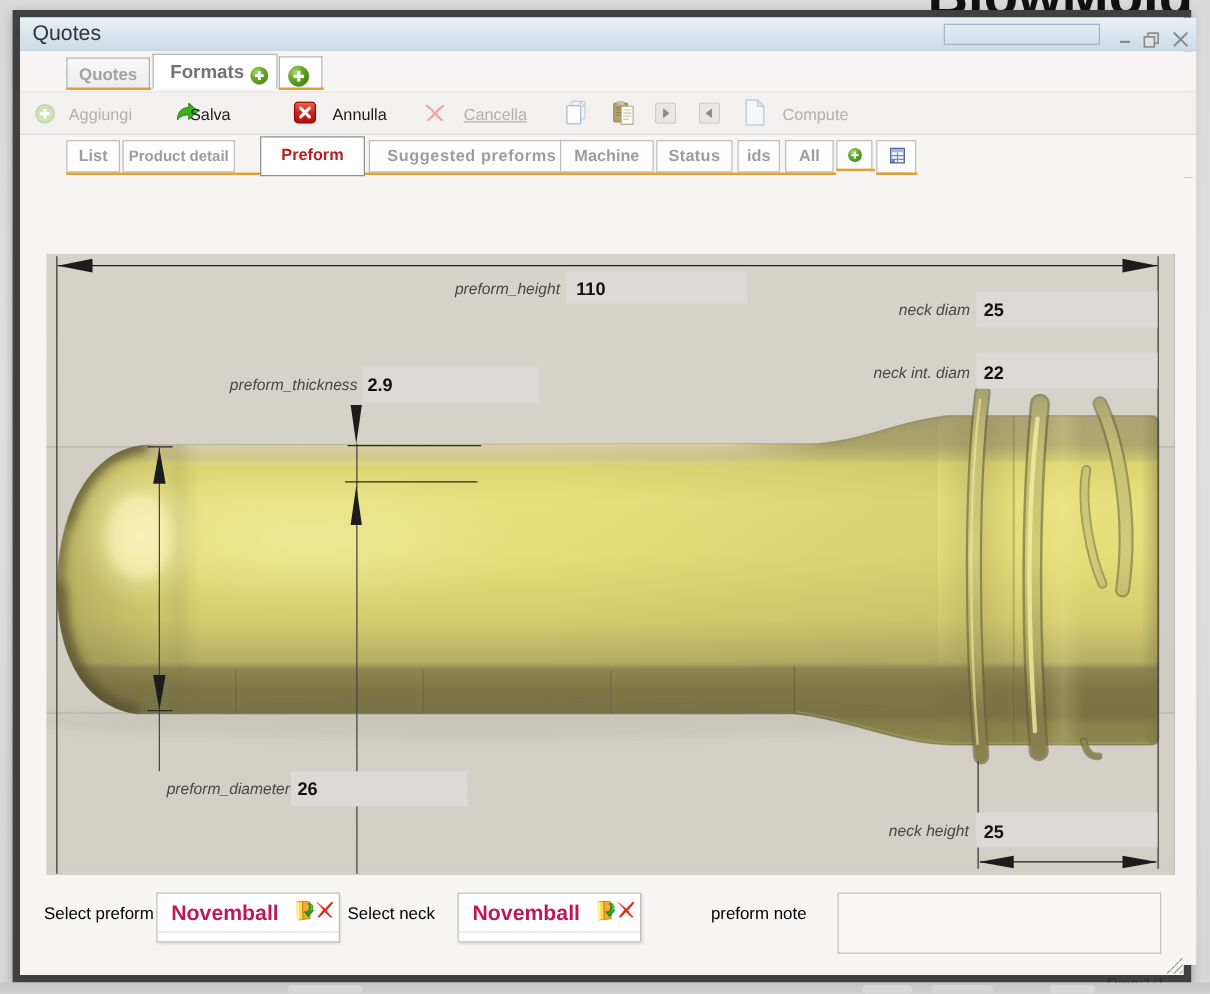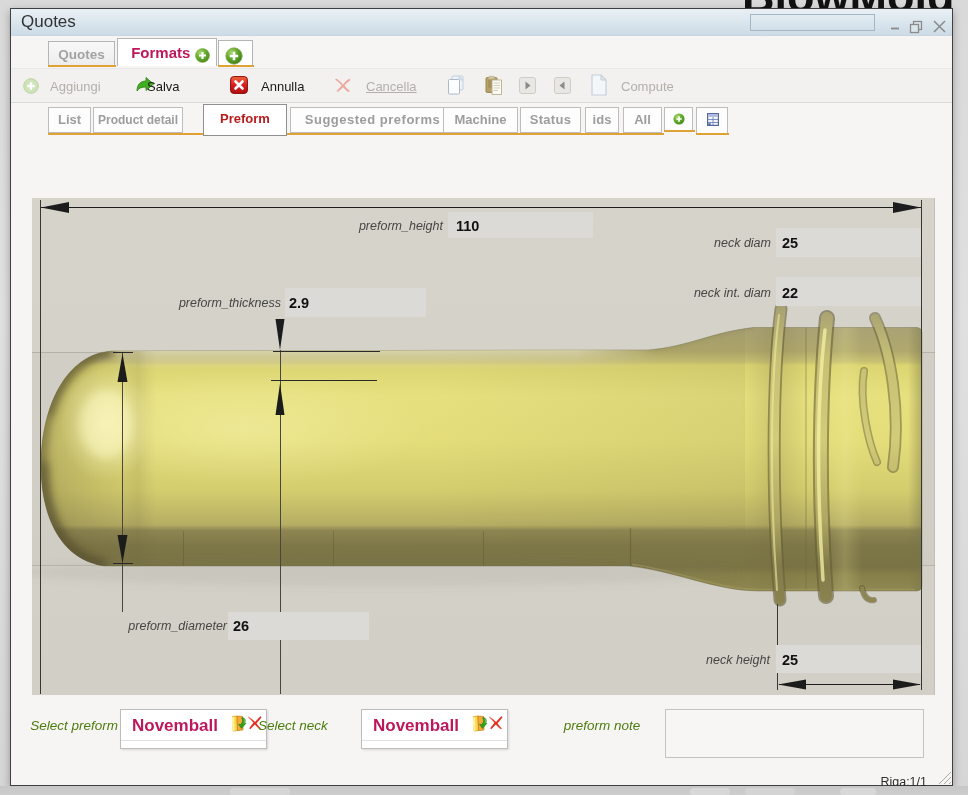--- a/index.html
+++ b/index.html
@@ -1,46 +1,46 @@
 <!DOCTYPE html>
 <html><head>
 <meta charset="utf-8">
 <style>
   * { margin:0; padding:0; box-sizing:border-box; }
   html,body { width:968px; height:795px; overflow:hidden; }
   body { position:relative; font-family:"Liberation Sans", sans-serif; background:#dbdbdb; }
   .abs { position:absolute; }
   #desk { left:0; top:0; width:968px; height:795px; background:linear-gradient(180deg,#d9d9d9 0%, #e0e0e0 40%, #d6d6d6 100%); }
   #bigtitle { left:742px; top:-29px; font-size:45px; letter-spacing:1.6px; font-weight:bold; color:#111; letter-spacing:0px; white-space:nowrap; }
-  #win { left:10px; top:8px; width:943px; height:778px; background:#f6f5f4; border:1px solid #404040; box-shadow:0 3px 8px rgba(0,0,0,.3); }
+  #win { left:10px; top:8px; width:943px; height:778px; background:#f6f5f4; border:6px solid #404040; box-shadow:0 3px 8px rgba(0,0,0,.3); }
   
   #titlebar { left:0; top:0; width:941px; height:27px; background:linear-gradient(180deg,#e9f0f5 0%,#d9e5ed 55%,#ccdbe6 100%); border-bottom:1px solid #c9d6e0;}
   #titletext { left:10px; top:3px; font-size:17px; color:#333; }
   #titleinput { left:739px; top:5px; width:125px; height:17px; border:1px solid #a3b8c4; }
   
   #tabrow { left:0; top:27px; width:941px; height:32px; background:#f6f5f4; }
   .mtab { position:absolute; border:1px solid #b5b5b5; border-bottom:none; font-weight:bold; text-align:center; }
   #mtab-quotes { left:37px; top:5px; width:67px; height:25px; background:linear-gradient(180deg,#f8f8f8,#ededed); color:#a3a3a3; font-size:13.5px; line-height:25px; }
-  #mtab-formats { left:106px; top:2px; width:100px; height:28px; background:#fff; color:#be185d; font-size:15px; line-height:28px; }
+  #mtab-formats { left:106px; top:2px; width:100px; height:28px; background:#fff; color:#737373; font-size:15px; line-height:28px; }
   #mtab-plus { left:207px; top:4px; width:35px; height:26px; background:#fff; }
   .orangeline { position:absolute; height:2px; background:#dfa335; }
   
   #toolbar { left:0; top:59px; width:941px; height:35px; background:#f2f1ef; border-top:1px solid #e8e8e8; border-bottom:1px solid #dadada; }
   .tlabel-dis { position:absolute; font-size:13px; color:#b3b0ac; top:10px; }
   .tlabel-en { position:absolute; font-size:13px; color:#1a1a1a; top:10px; }
   .ticon { position:absolute; top:5px; }
   
   #subtabrow { left:0; top:94px; width:941px; height:34px; background:#f6f5f4; }
   .stab { position:absolute; top:4px; height:26px; border:1px solid #bdbdbd; background:#fdfdfd; color:#9d9d9d; font-weight:bold; font-size:13px; text-align:center; line-height:24px; white-space:nowrap; overflow:hidden; }
   #stab-active { top:1px; height:32px; background:#fff; color:#b91c1c; line-height:28px; border-color:#8f8f8f;}
   
   #content { left:0; top:128px; width:941px; height:630px; background:#f6f5f3; }
   #canvas { position:absolute; left:21px; top:61px; width:903px; height:497px; }
   
-  .ilabel { position:absolute; font-style:italic; font-size:13.5px; color:#4d7c0f; }
+  .ilabel { position:absolute; font-size:13.5px; color:#000000; }
   .combo { position:absolute; top:572px; width:147px; height:40px; border:1px solid #bdbdbd; background:#fff; box-shadow:1px 1px 2px rgba(0,0,0,.12);}
   .combo .inner { position:absolute; left:0px; top:0px; right:0px; height:31px; border-bottom:1px solid #e0e0e0; }
   .combo .txt { position:absolute; left:11px; top:6px; font-weight:bold; font-size:17px; color:#be185d; }
   .combo .cicon { position:absolute; right:2px; top:3px; width:34px; height:20px; }
   #noteta { position:absolute; left:654px; top:572px; width:259px; height:49px; background:#f7f6f5; border:1px solid #c3c3c3; }
   #riga { position:absolute; right:25px; top:638px; font-size:12.5px; color:#2e2e2e; }
   #grip { position:absolute; right:1px; bottom:1px; width:13px; height:13px;
     background:linear-gradient(135deg, transparent 0 50%, #aaa 50% 55%, transparent 55% 70%, #aaa 70% 75%, transparent 75% 90%, #aaa 90% 95%, transparent 95%); }
   #taskstrip { left:0; top:786px; width:968px; height:9px; background:linear-gradient(180deg,#c6c6c6,#cecece); }
 </style>
@@ -371,21 +371,21 @@
         <defs>
             <linearGradient id="xg" x1="0" y1="0" x2="1" y2="1">
           <stop offset="0" stop-color="#f29a8e"></stop>
               <stop offset="0.45" stop-color="#e02818"></stop>
               <stop offset="1" stop-color="#e4473a"></stop>
         </linearGradient>
           </defs>
         <path d="M18.5 3.5 C21.5 5.5 23.5 7.3 25 9 C27 6.8 28.5 5 30.5 3.2 L31.5 4.2 C29.8 6.5 28.2 8.3 26.5 10.3 C28 12.5 29.5 14.2 31 15.6 L29.8 16.2 C27.8 14.8 26.3 13.2 24.8 11.5 C23.2 13.3 21.8 14.8 20.2 16.2 L19.2 15.2 C20.8 13.2 22.3 11.5 23.5 9.8 C21.8 7.8 20 5.8 17.8 4.2 Z" fill="url(#xg)"></path>
       </svg>
     </div>
-    <div class="ilabel" style="left:247px; width:100px; text-align:left; top:581px;">Select neck</div>
+    <div class="ilabel" style="left:247px; width:100px; text-align:center; top:581px;">Select neck</div>
     <div class="combo" style="left:350px;">
       <div class="inner"></div>
         <div class="txt">Novemball</div>
       <svg class="cicon" viewBox="0 0 34 20">
         <path d="M2.5 3.5 L7 3 L7.5 17.5 L3 18 Z" fill="#ffd84d" stroke="#c79a12" stroke-width="0.7"></path>
         <path d="M1.8 4.2 L4 3.8 L4.5 17.8 L2.4 18 Z" fill="#fff1a0"></path>
         <path d="M7 3 L12.5 3.5 L13 17 L7.5 17.5 Z" fill="#f5a93a" stroke="#c07c10" stroke-width="0.7"></path>
         <path d="M12.7 4.5 C15.5 5.5 16 8 14.5 10.5 L16 10.2 L11.5 15.5 L8.5 11.3 L10.5 11.6 C12.8 9.5 13.5 7 11.5 5 Z" fill="#2fa01a" stroke="#187508" stroke-width="0.5"></path>
         <path d="M13.4 5.8 C14.8 7 14.8 8.8 13.8 10.3" fill="none" stroke="#7fd56a" stroke-width="0.8"></path>
         <defs>

